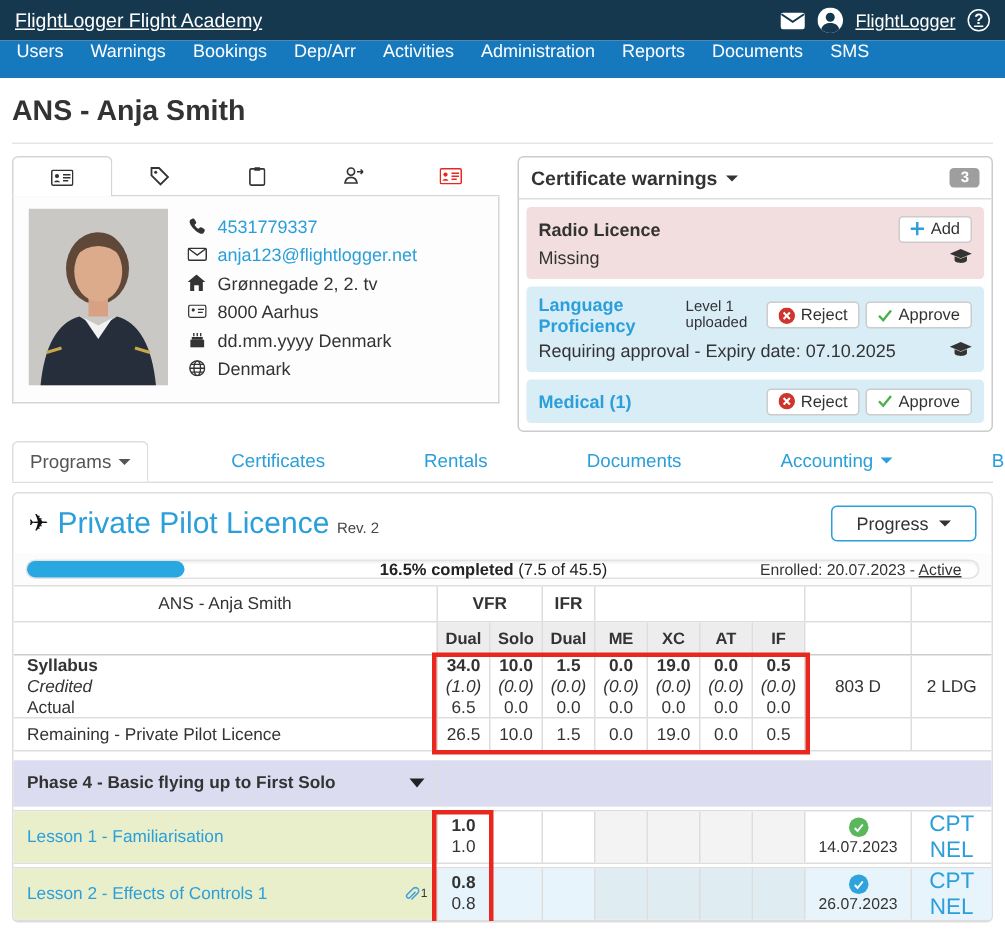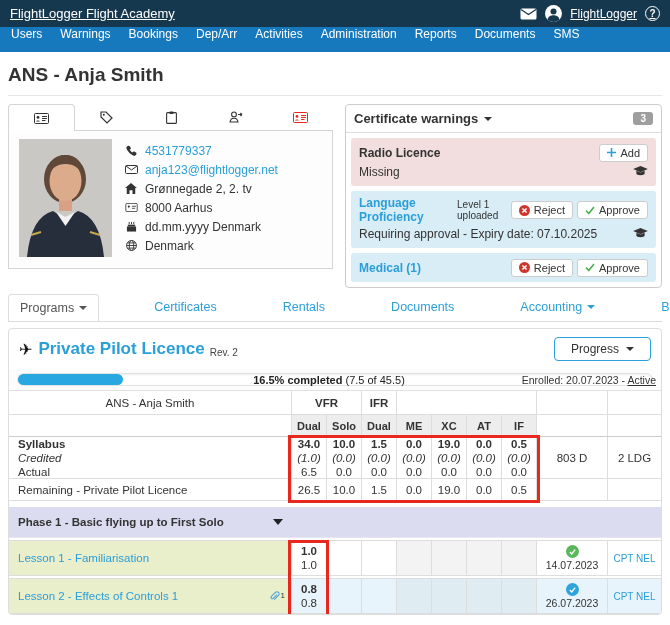--- a/index.html
+++ b/index.html
@@ -64,31 +64,31 @@
   .sectabs{display:flex; align-items:flex-start; border-bottom:1px solid #ddd; margin-top:6px; height:28px;gap:44px;}
   .stab{display:flex; align-items:center; gap:5px; padding:6px 11px; color:var(--link); font-size:12.5px; cursor:pointer;}
   .stab .caret{color:var(--link);}
   .stab.active{background:#fff; color:#555; border:1px solid #ddd; border-bottom:none;
                border-radius:4px 4px 0 0; margin-bottom:-1px;}
   .stab.active .caret{color:#555;}
   
   .panel{margin-top:6px; border:1px solid #ddd; border-radius:4px; overflow:hidden;}
   .prog-header{display:flex; align-items:center; padding:8px 10px;}
   .plane{font-size:16px; color:#111; margin-right:6px;}
-  .prog-title{color:var(--link); font-size:17px; font-weight:bold;}
+  .prog-title{color:var(--link); font-size:20px; font-weight:normal;}
   .prog-rev{font-size:10px; color:#444; margin:7px 0 0 5px;}
   .progress-btn{margin-left:auto; background:#fff; border:1px solid var(--link); border-radius:4px;
                 padding:4px 16px; font-size:12px; color:#333; display:flex; align-items:center; gap:7px; cursor:pointer;}
   .prog-bar-row{position:relative; height:22px; display:flex; align-items:center; padding:0 8px;
                 background:#fcfcfc; border-bottom:1px solid #e0e0e0;}
   .track{flex:1; height:13px; background:#fff; border:1px solid #e2e2e2; border-radius:7px;
          position:relative; box-shadow:inset 0 1px 2px rgba(0,0,0,.08);}
   .fill{position:absolute; left:0; top:0; bottom:0; background:var(--progress); border-radius:7px;}
   .bar-center{position:absolute; left:0; right:12px; text-align:center; font-size:11px; color:#222;}
-  .bar-right{position:absolute; right:5px; font-size:10.5px; color:#333;}
+  .bar-right{position:absolute; right:20px; font-size:10.5px; color:#333;}
   .bar-right a{color:#333;}
   
   .table-wrap{position:relative; font-size:11.5px;}
   .trow{display:grid; grid-template-columns:282px 35px 35px 35px 35px 35px 35px 35px 71px 54px;}
   .c{display:flex; align-items:center; justify-content:center; text-align:center;}
   .bl{border-left:1px solid #ddd;}
   .left{justify-content:flex-start; padding-left:9px; text-align:left;}
   .h1{height:24px; border-bottom:1px solid #ddd;}
   .h2{height:22px; border-bottom:1px solid #ccc;}
   .h2 .lbl{background:#ededed; font-weight:bold; font-size:11px;}
@@ -112,21 +112,21 @@
   .lesson .name a{color:var(--link); text-decoration:none; font-size:11.5px;}
   .lesson.rowblue .name{background:var(--lessongreen);}
   .tint-green{background:var(--lessongreen);}
   .clip{margin-left:auto; display:flex; align-items:flex-start; gap:1px; cursor:pointer;}
   .clip sup{font-size:8px; color:#333;}
   .datecell{flex-direction:column; gap:1px; font-size:10.5px;}
   .chk{width:13px; height:13px; border-radius:50%; display:flex; align-items:center; justify-content:center;}
   .chk svg{width:7px; height:6px;}
   .chk.green{background:var(--checkgreen);}
   .chk.blue{background:var(--checkblue);}
-  .instr a{color:var(--link); text-decoration:none; font-size:10px;}
+  .instr a{color:var(--link); text-decoration:none; font-size:15px;}
   .redbox{position:absolute; border:3px solid var(--danger); pointer-events:none;}
   .redbox.box1{left:279px; top:44px; width:252px; height:68px;}
   .redbox.box2{left:279px; top:149px; width:41px; height:116px;}
 </style>
 </head>
 <body>
 
 <div class="topbar">
   <span class="brand">FlightLogger Flight Academy</span>
   <div class="topbar-right">
@@ -506,21 +506,21 @@
         <div class="c bl">19.0</div>
         <div class="c bl">0.0</div>
         <div class="c bl">0.5</div>
         <div class="c bl"></div>
           <div class="c bl"></div>
       </div>
       <div class="spacer"></div>
       <div class="trow phase">
         <div class="c left">
           <span class="phase-label">
-              <span>Phase 1 - Basic flying up to First Solo</span>
+              <span>Phase 4 - Basic flying up to First Solo</span>
             <span class="phase-caret"></span>
           </span>
         </div>
         <div class="c bl" style="grid-column:2/11"></div>
       </div>
 
       <div class="trow lesson">
         <div class="c left name tint-green">
             <a href="#">Lesson 1 - Familiarisation</a>
           </div>

